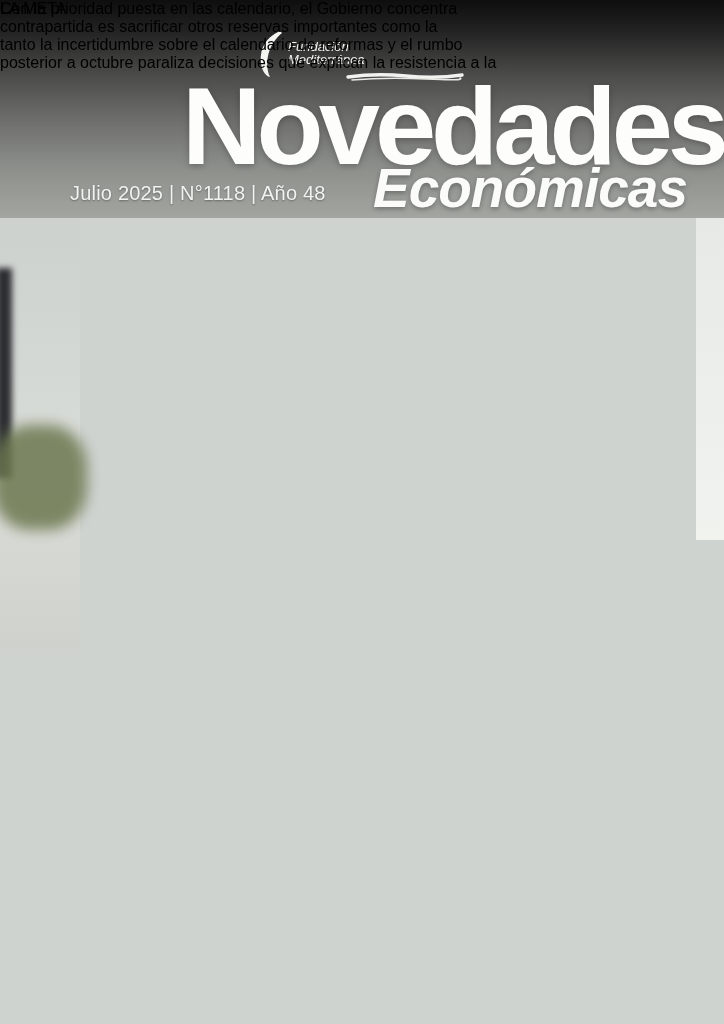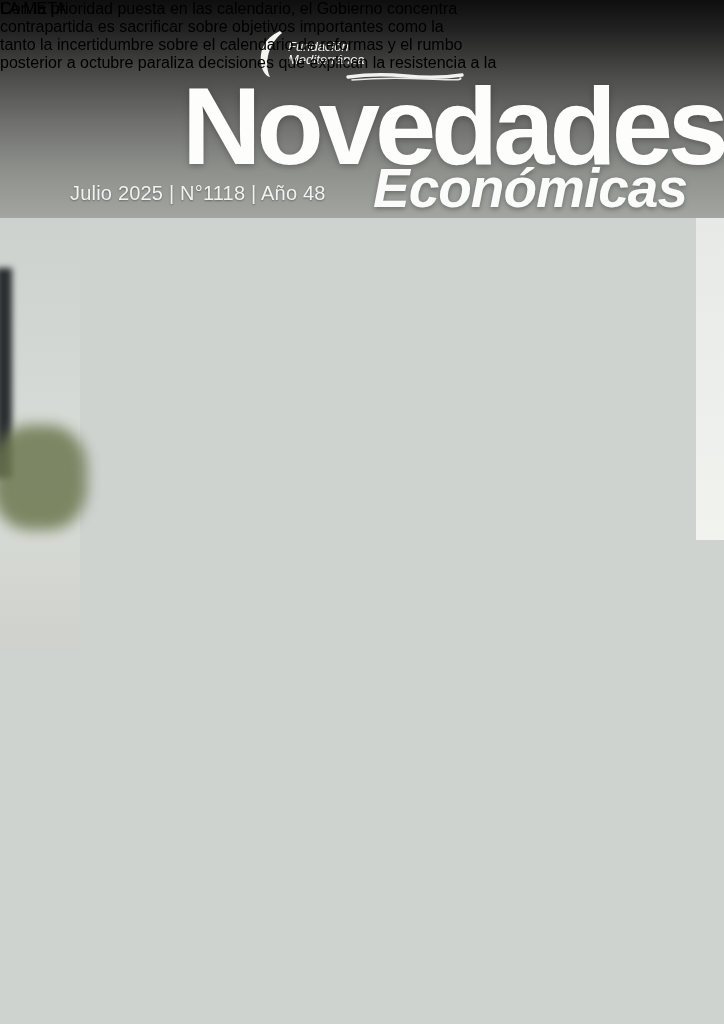--- a/index.html
+++ b/index.html
@@ -265,18 +265,18 @@
   </div>
   <div class="abs title">Novedades</div>
   <div class="abs issue">Julio 2025 | N°1118 | Año 48</div>
   <div class="abs subtitle">Económicas</div>
 
   <div class="abs headline">
     <span class="squeeze">LA META</span>
   </div>
   <div class="abs summary">
     <div>Con la prioridad puesta en las calendario, el Gobierno concentra</div>
-    <div>contrapartida es sacrificar sobre objetivos importantes como la</div>
+    <div>contrapartida es sacrificar otros reservas importantes como la</div>
     <div>tanto la incertidumbre sobre el calendario de reformas y el rumbo</div>
     <div>posterior a octubre paraliza decisiones que explican la resistencia a la</div>
   </div>
 
 </div>
 
 </body></html>

